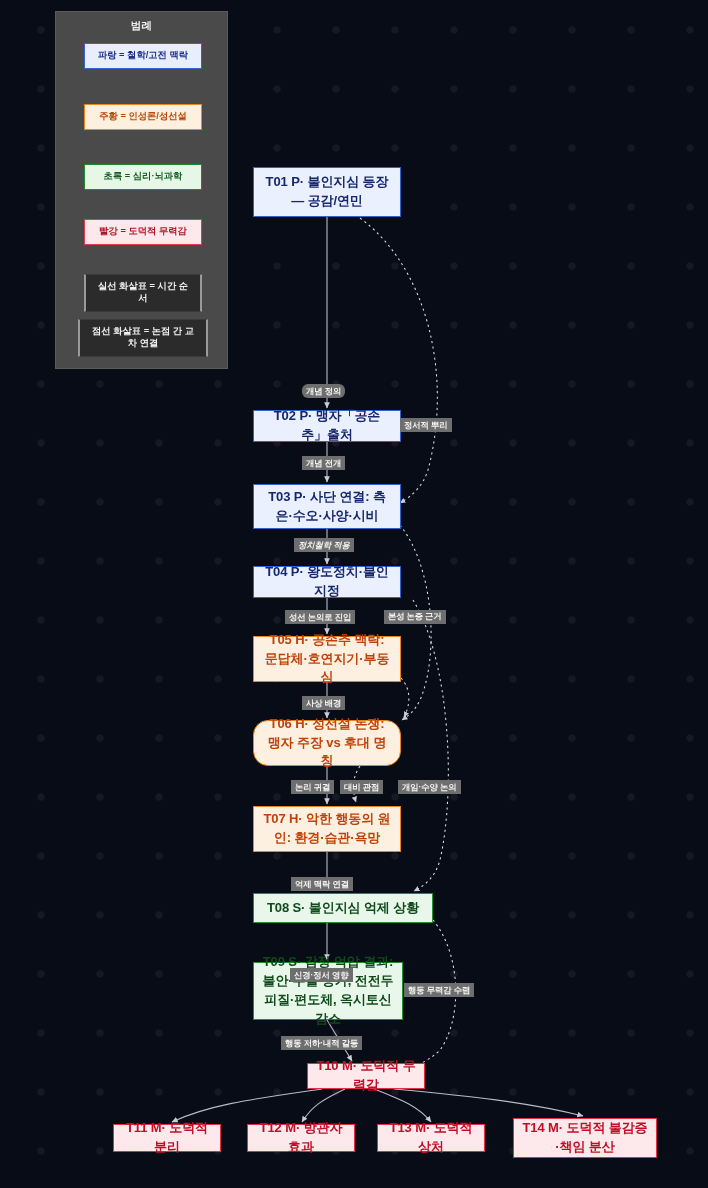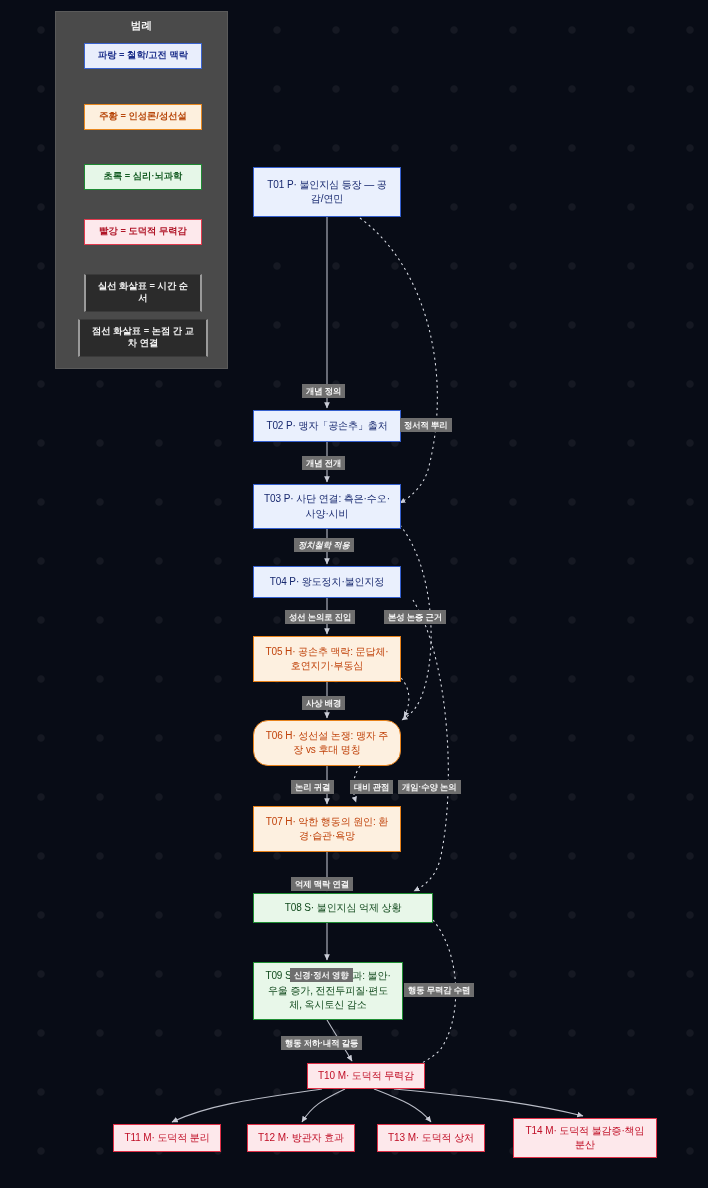--- a/index.html
+++ b/index.html
@@ -65,22 +65,22 @@
   .lg-dash   { top: 307px; left: 22px; width: 130px; }
 
   
   .node {
     position: absolute;
     box-sizing: border-box;
     display: flex;
     align-items: center;
     justify-content: center;
     text-align: center;
-    font-size: 10px;
-    font-weight: normal;
+    font-size: 13px;
+    font-weight: bold;
     line-height: 1.45;
     padding: 4px 8px;
     letter-spacing: -0.1px;
   }
   .n-blue  { background: #eaf0fd; border: 1.6px solid #3560cf; color: #16276e; }
   .n-orange{ background: #fdf0e0; border: 1.6px solid #e8821a; color: #c0420a; }
   .n-green { background: #e8f7e9; border: 1.6px solid #1f8f33; color: #10491c; }
   .n-red   { background: #fde8eb; border: 1.8px solid #e03047; color: #c00e26; justify-content: center; }
 
   
@@ -186,29 +186,29 @@
       </div>
       <div class="node n-red" style="left: 377px; top: 1124px; width: 108px; height: 28px;">
         <span>T13 M· 도덕적 상처</span>
       </div>
       <div class="node n-red" style="left: 513px; top: 1118px; width: 144px; height: 40px;">
         <span>T14  M· 도덕적 불감증·책임 분산</span>
       </div>
     </div>
 
   <div id="elabels-host">
-      <div class="elabel" style="left: 302px; top: 384px;">개념 정의</div>
+      <div class="elabel" style="left: 302px; top: 384px; border-radius: 6px;">개념 정의</div>
       <div class="elabel" style="left: 400px; top: 418px;">정서적 뿌리</div>
       <div class="elabel" style="left: 302px; top: 456px;">개념 전개</div>
       <div class="elabel" style="left: 294px; top: 538px; font-style: italic;">정치철학 적용</div>
       <div class="elabel" style="left: 285px; top: 610px;">성선 논의로 진입</div>
-      <div class="elabel" style="left: 384px; top: 610px;">본성 논증 근거</div>
+      <div class="elabel" style="left: 384px; top: 610px; font-family: Liberation Serif, serif;">본성 논증 근거</div>
       <div class="elabel" style="left: 302px; top: 696px;">사상 배경</div>
       <div class="elabel" style="left: 291px; top: 780px;">논리 귀결</div>
-      <div class="elabel" style="left: 350px; top: 780px;">대비 관점</div>
+      <div class="elabel" style="left: 340px; top: 780px;">대비 관점</div>
       <div class="elabel" style="left: 398px; top: 780px;">개임·수양 논의</div>
       <div class="elabel" style="left: 291px; top: 866px; margin-top: 11px;">억제 맥락 연결</div>
       <div class="elabel" style="left: 290px; top: 936px; margin-top: 32px;">신경·정서 영향</div>
       <div class="elabel" style="left: 404px; top: 983px;">행동 무력감 수렴</div>
       <div class="elabel" style="left: 281px; top: 1036px;">행동 저하·내적 갈등</div>
     </div>
 
 </div>
 
 </body></html>

